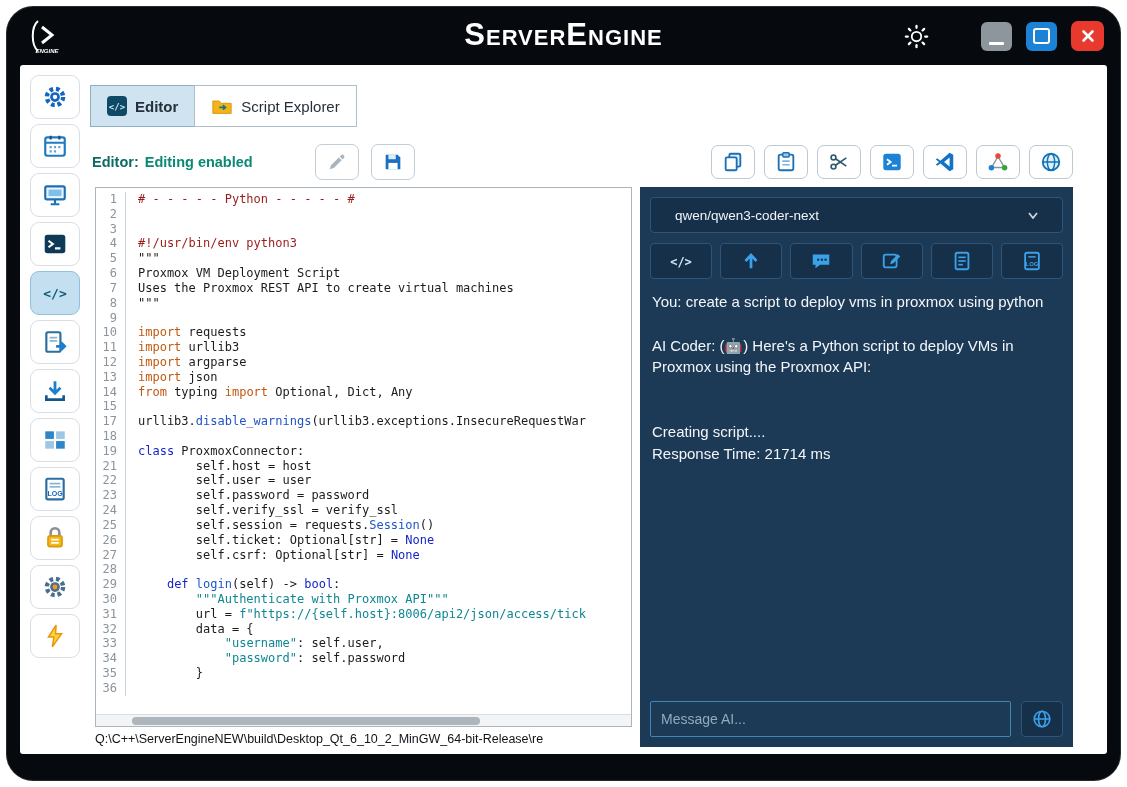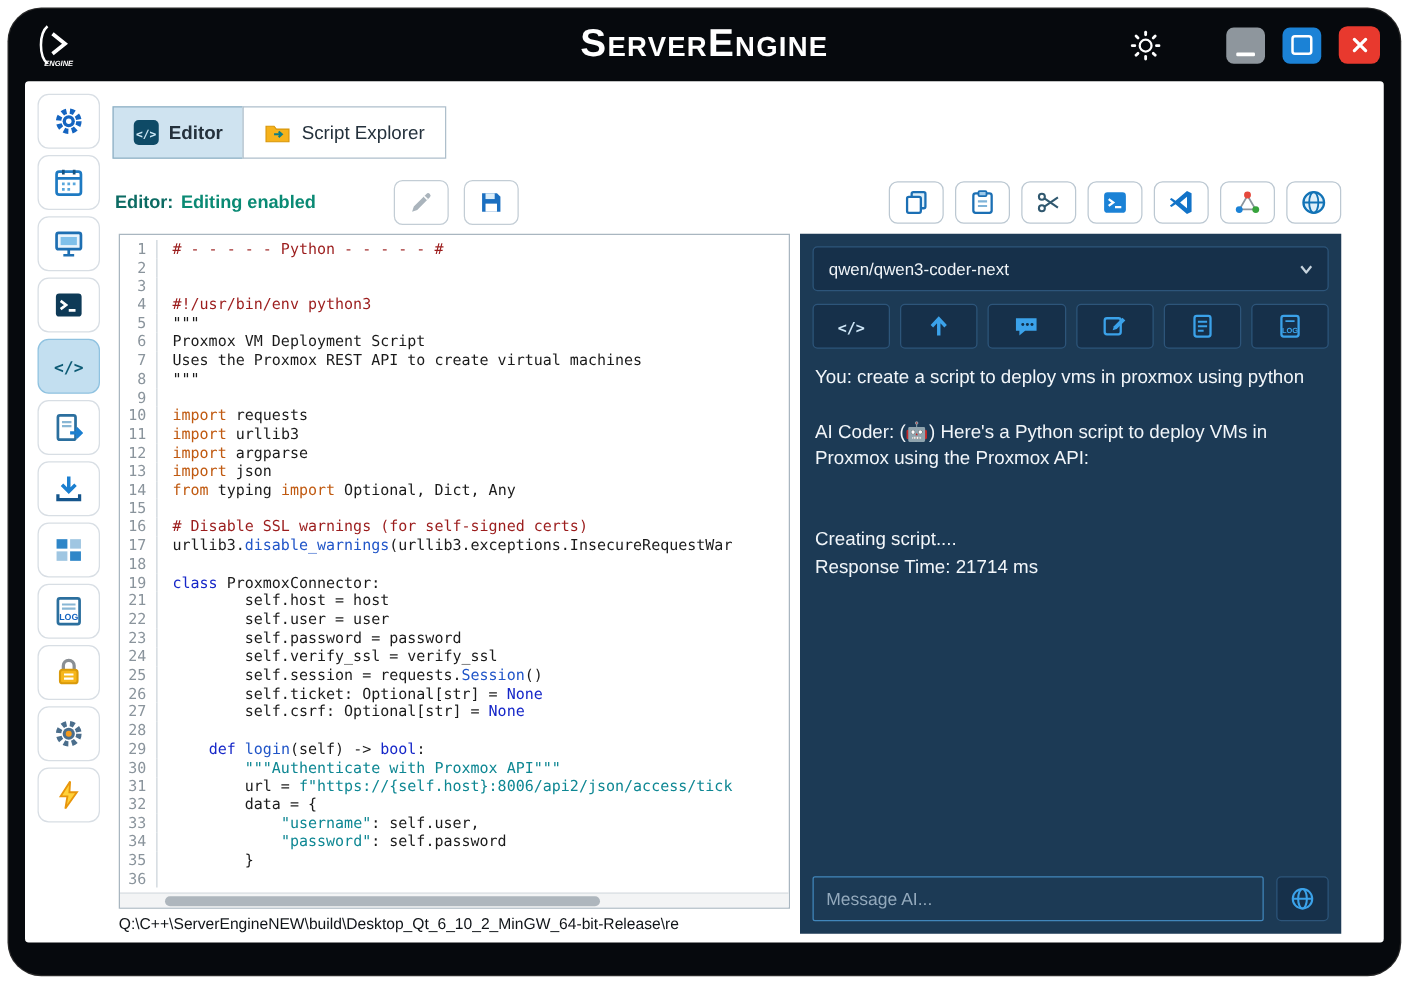--- a/index.html
+++ b/index.html
@@ -64,21 +64,21 @@
 
   
   .statusbar { position:absolute; left:75px; top:667px; font-size:12.5px; color:#101418; }
 
   
   .ai-panel { position:absolute; left:620px; top:122px; width:433px; height:560px; background:#1c3a55; }
   .provider-row { position:absolute; left:10px; right:10px; top:10px; height:36px; display:flex; gap:8px; }
   .provider-btn { width:138px; background:#16304a; border:1px solid #2d557a; border-radius:4px;
                   display:flex; align-items:center; gap:8px; padding:0 10px; color:#fff; font-size:13.5px; font-weight:600; }
   .model-select { flex:1; background:#16304a; border:1px solid #2d557a; border-radius:4px;
-                  display:flex; align-items:center; gap:8px; padding:0 12px; color:#f0f4f8; font-size:13.5px; }
+                  display:flex; align-items:center; gap:8px; padding:0 24px; color:#f0f4f8; font-size:13.5px; }
   .caret { margin-left:auto; display:flex; }
   .ai-buttons { position:absolute; left:10px; right:10px; top:56px; height:36px; display:flex; gap:8px; }
   .ai-btn { flex:1; background:#16304a; border:1px solid #2d557a; border-radius:4px;
             display:flex; align-items:center; justify-content:center; }
   .messages { position:absolute; left:12px; right:12px; top:104px; bottom:58px; color:#f2f6fa; font-size:15px; line-height:21px; overflow:hidden; }
   .messages p:nth-child(2) { margin-top:23px; }
   .messages p:nth-child(3) { margin-top:44px; }
   .messages p:nth-child(4) { margin-top:1px; }
   .input-row { position:absolute; left:10px; right:10px; bottom:10px; height:36px; display:flex; gap:10px; }
   .ai-input { flex:1; background:#1c3a55; border:1px solid #4186bb; border-radius:2px; color:#e4edf4;
@@ -371,21 +371,20 @@
             <div class="cl"><span class="ln">6</span><span><span style="color: rgb(27, 27, 27);">Proxmox VM Deployment Script</span></span></div>
             <div class="cl"><span class="ln">7</span><span><span style="color: rgb(27, 27, 27);">Uses the Proxmox REST API to create virtual machines</span></span></div>
             <div class="cl"><span class="ln">8</span><span><span style="color: rgb(27, 27, 27);">"""</span></span></div>
             <div class="cl"><span class="ln">9</span><span></span></div>
             <div class="cl"><span class="ln">10</span><span><span style="color: rgb(192, 90, 17);">import</span><span style="color: rgb(27, 27, 27);"> requests</span></span></div>
             <div class="cl"><span class="ln">11</span><span><span style="color: rgb(192, 90, 17);">import</span><span style="color: rgb(27, 27, 27);"> urllib3</span></span></div>
             <div class="cl"><span class="ln">12</span><span><span style="color: rgb(192, 90, 17);">import</span><span style="color: rgb(27, 27, 27);"> argparse</span></span></div>
             <div class="cl"><span class="ln">13</span><span><span style="color: rgb(192, 90, 17);">import</span><span style="color: rgb(27, 27, 27);"> json</span></span></div>
             <div class="cl"><span class="ln">14</span><span><span style="color: rgb(192, 90, 17);">from</span><span style="color: rgb(27, 27, 27);"> typing </span><span style="color: rgb(192, 90, 17);">import</span><span style="color: rgb(27, 27, 27);"> Optional, Dict, Any</span></span></div>
             <div class="cl"><span class="ln">15</span><span></span></div>
-            <div class="cl"><span class="ln">16</span><span><span style="color: rgb(155, 28, 28);"># Disable SSL warnings (for self-signed certs)</span></span></div>
             <div class="cl"><span class="ln">17</span><span><span style="color: rgb(27, 27, 27);">urllib3.</span><span style="color: rgb(32, 85, 200);">disable_warnings</span><span style="color: rgb(27, 27, 27);">(urllib3.exceptions.InsecureRequestWar</span></span></div>
             <div class="cl"><span class="ln">18</span><span></span></div>
             <div class="cl"><span class="ln">19</span><span><span style="color: rgb(21, 38, 200);">class</span><span style="color: rgb(27, 27, 27);"> ProxmoxConnector:</span></span></div>
             <div class="cl"><span class="ln">21</span><span><span style="color: rgb(27, 27, 27);">        self.host = host</span></span></div>
             <div class="cl"><span class="ln">22</span><span><span style="color: rgb(27, 27, 27);">        self.user = user</span></span></div>
             <div class="cl"><span class="ln">23</span><span><span style="color: rgb(27, 27, 27);">        self.password = password</span></span></div>
             <div class="cl"><span class="ln">24</span><span><span style="color: rgb(27, 27, 27);">        self.verify_ssl = verify_ssl</span></span></div>
             <div class="cl"><span class="ln">25</span><span><span style="color: rgb(27, 27, 27);">        self.session = requests.</span><span style="color: rgb(32, 85, 200);">Session</span><span style="color: rgb(27, 27, 27);">()</span></span></div>
             <div class="cl"><span class="ln">26</span><span><span style="color: rgb(27, 27, 27);">        self.ticket: Optional[str] = </span><span style="color: rgb(21, 38, 200);">None</span></span></div>
             <div class="cl"><span class="ln">27</span><span><span style="color: rgb(27, 27, 27);">        self.csrf: Optional[str] = </span><span style="color: rgb(21, 38, 200);">None</span></span></div>

